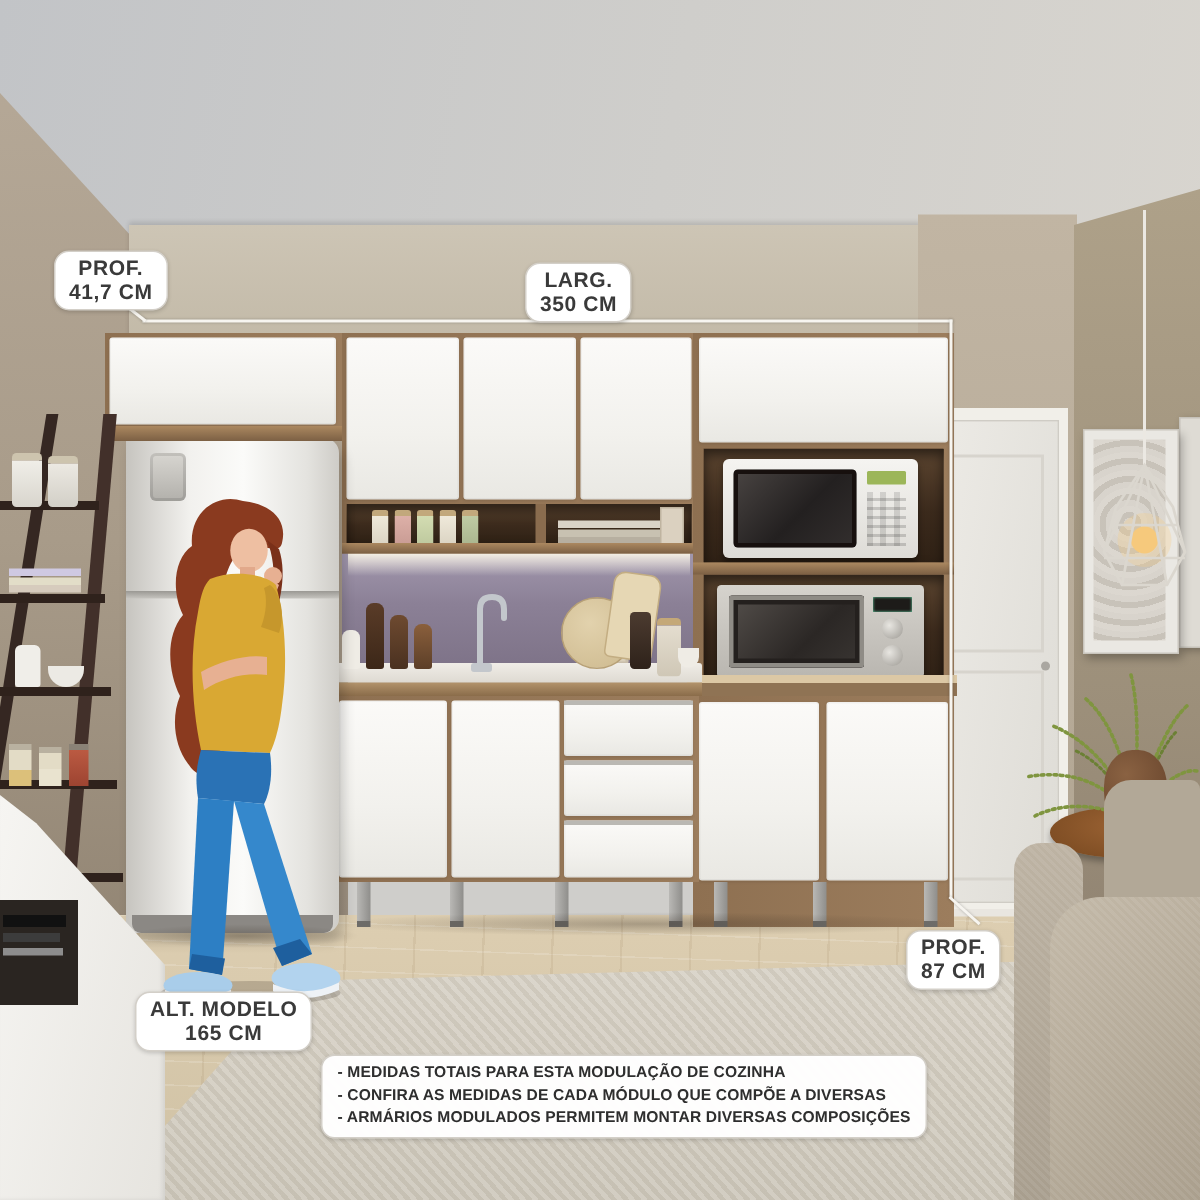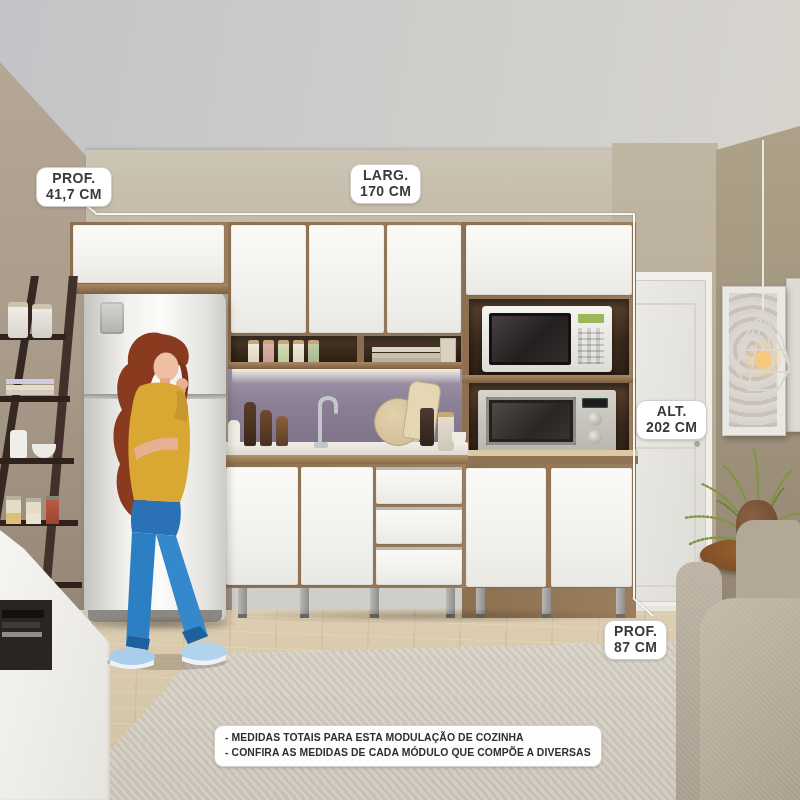--- a/index.html
+++ b/index.html
@@ -236,31 +236,32 @@
 
   <div class="mline" style="left:95px;top:213px;width:540px;height:2px;"></div>
   <div class="mline" style="left:77px;top:213px;width:20px;height:2px;transform:rotate(38deg);transform-origin:right center;"></div>
   <div class="mline" style="left:633px;top:213px;width:2px;height:386px;"></div>
   <div class="mline" style="left:633px;top:597px;width:27px;height:2px;transform:rotate(42deg);transform-origin:left center;"></div>
 
   <div class="label-box" style="left:36px;top:167px;">
     <span>PROF.</span>
     <span>41,7 CM</span>
   </div>
-  <div class="label-box" style="left:350px;top:164px;">
+  <div class="label-box" style="left:350px;top:175px;">
     <span>LARG.</span>
-    <span>170 CM</span>
-  </div>
-  <div class="label-box" style="left:636px;top:400px;">
-    <span>ALT.</span>
-    <span>202 CM</span>
+    <span>350 CM</span>
   </div>
   <div class="label-box" style="left:604px;top:620px;">
     <span>PROF.</span>
     <span>87 CM</span>
   </div>
-
-  <div class="notes-box" style="left:214px;top:725px;">
+  <div class="label-box" style="left:90px;top:661px;">
+    <span>ALT. MODELO</span>
+    <span>165 CM</span>
+  </div>
+
+  <div class="notes-box" style="left:214px;top:703px;">
     <div>- MEDIDAS TOTAIS PARA ESTA MODULAÇÃO DE COZINHA</div>
     <div>- CONFIRA AS MEDIDAS DE CADA MÓDULO QUE COMPÕE A DIVERSAS</div>
+    <div>- ARMÁRIOS MODULADOS PERMITEM MONTAR DIVERSAS COMPOSIÇÕES</div>
   </div>
 
 </div>
 
 </body></html>

